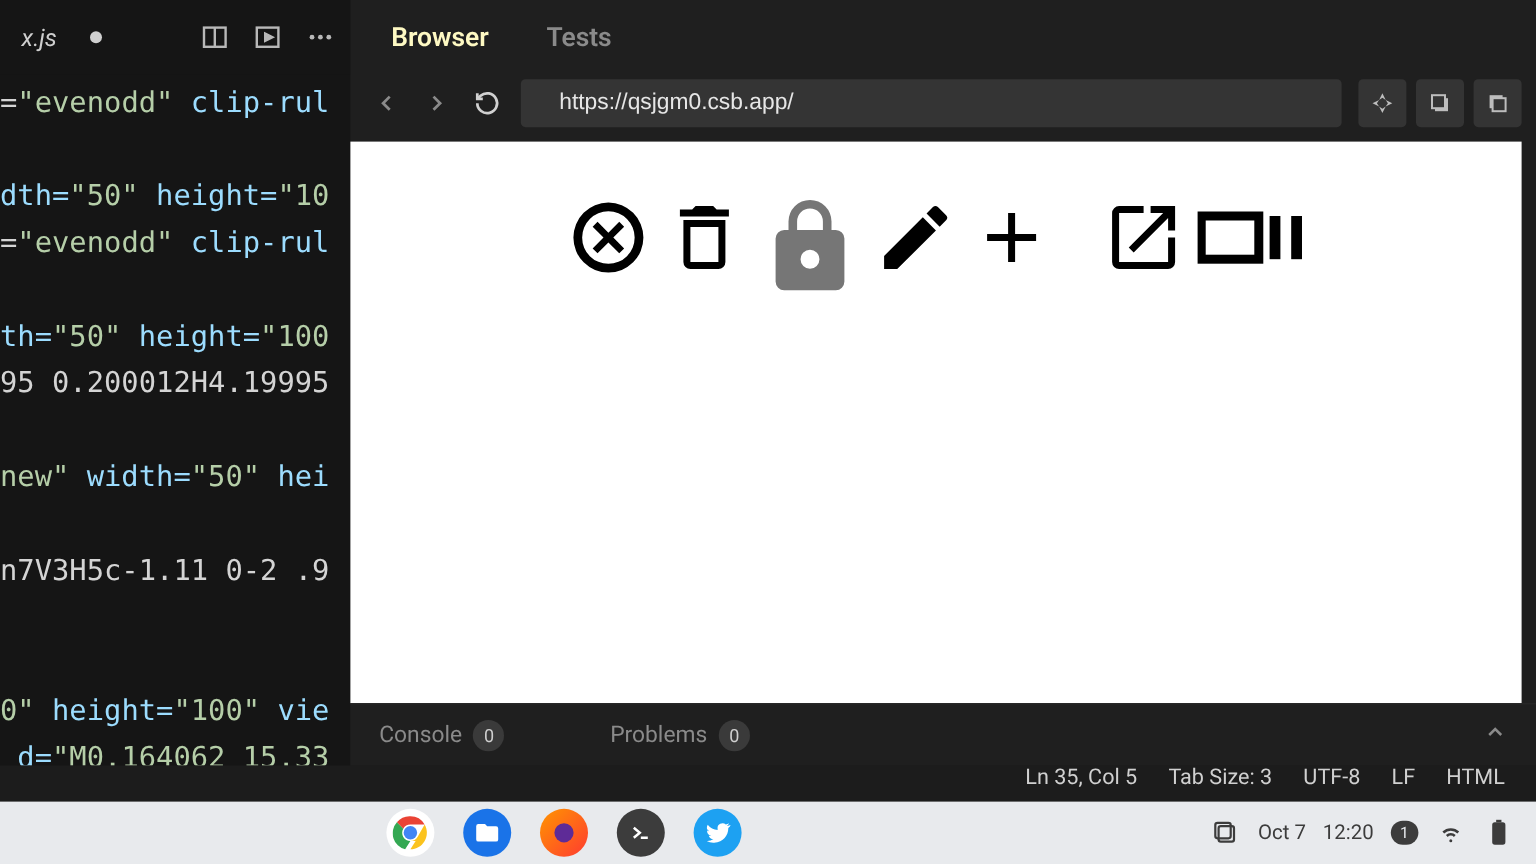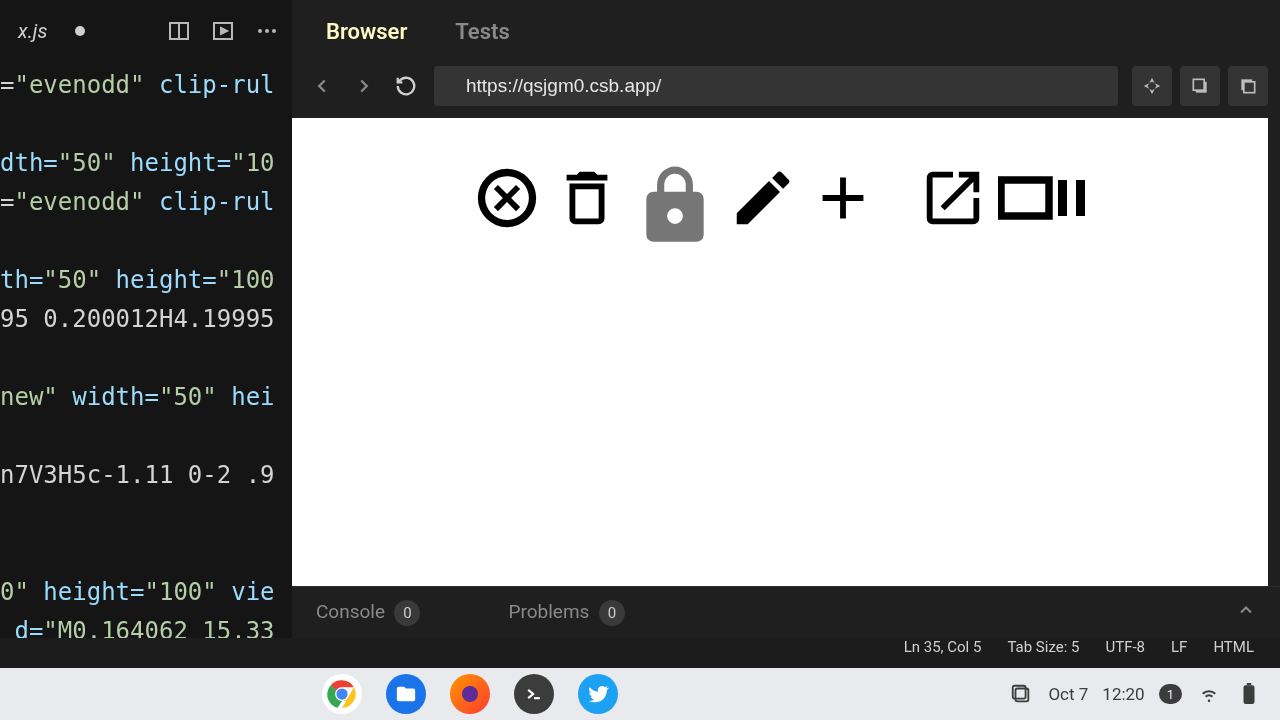--- a/index.html
+++ b/index.html
@@ -29,21 +29,21 @@
   .addr-actions { display: flex; gap: 8px; }
   .addr-action { width: 40px; height: 40px; background: #343434; border-radius: 4px; display: flex; align-items: center; justify-content: center; color: #bdbdbd; cursor: pointer; }
   .preview { flex: 1; background: #ffffff; margin: 0 12px 0 0; display: flex; align-items: flex-start; justify-content: flex-start; padding: 30px 0 0 180px; gap: 10px; }
   .preview .pv-icon { display: flex; align-items: center; justify-content: center; }
   
   .console-row { height: 52px; background: #1f1f1f; display: flex; align-items: center; gap: 24px; padding: 0 24px; color: #8a8a8a; font-size: 19px; border-top: 1px solid #2a2a2a; }
   .pill { background: #3a3a3a; color: #cfcfcf; min-width: 26px; height: 26px; border-radius: 13px; display: inline-flex; align-items: center; justify-content: center; font-size: 15px; padding: 0 8px; }
   .console-row .spacer { flex: 1; }
   .chevron-up { margin-left: auto; color: #8a8a8a; }
   
-  .status-bar { height: 30px; background: #1c1c1c; display: flex; align-items: center; justify-content: flex-end; gap: 26px; padding: 0 26px 12px 0; color: #d0d0d0; font-size: 15px; }
+  .status-bar { height: 30px; background: #1c1c1c; display: flex; align-items: center; justify-content: flex-end; gap: 26px; padding: 0 26px 12px 0; color: #d0d0d0; font-size: 18px; }
   
   .taskbar { height: 52px; background: #e8eaed; display: flex; align-items: center; padding: 0 18px; gap: 24px; }
   .task-spacer { flex: 1; }
   .task-app { width: 40px; height: 40px; border-radius: 50%; display: flex; align-items: center; justify-content: center; }
   .tray { display: flex; align-items: center; gap: 14px; color: #3c3c3c; font-size: 17px; }
   .tray .box { width: 26px; height: 26px; display: flex; align-items: center; justify-content: center; }
 </style>
 </head>
 <body>
 
@@ -184,21 +184,21 @@
           <svg width="20" height="20" viewBox="0 0 24 24" fill="none" stroke="currentColor" stroke-width="2.5">
               <polyline points="6 15 12 9 18 15"></polyline>
             </svg>
         </span>
       </div>
     </div>
   </div>
 
   <div class="status-bar">
     <span>Ln 35, Col 5</span>
-    <span>Tab Size: 5</span>
+    <span>Tab Size: 3</span>
     <span>UTF-8</span>
     <span>LF</span>
     <span>HTML</span>
   </div>
 
   <div class="taskbar">
     <span style="width:280px"></span>
     <span class="task-app" style="background:#fff">
       <svg width="30" height="30" viewBox="0 0 48 48">
           <circle cx="24" cy="24" r="22" fill="#fff"></circle>

